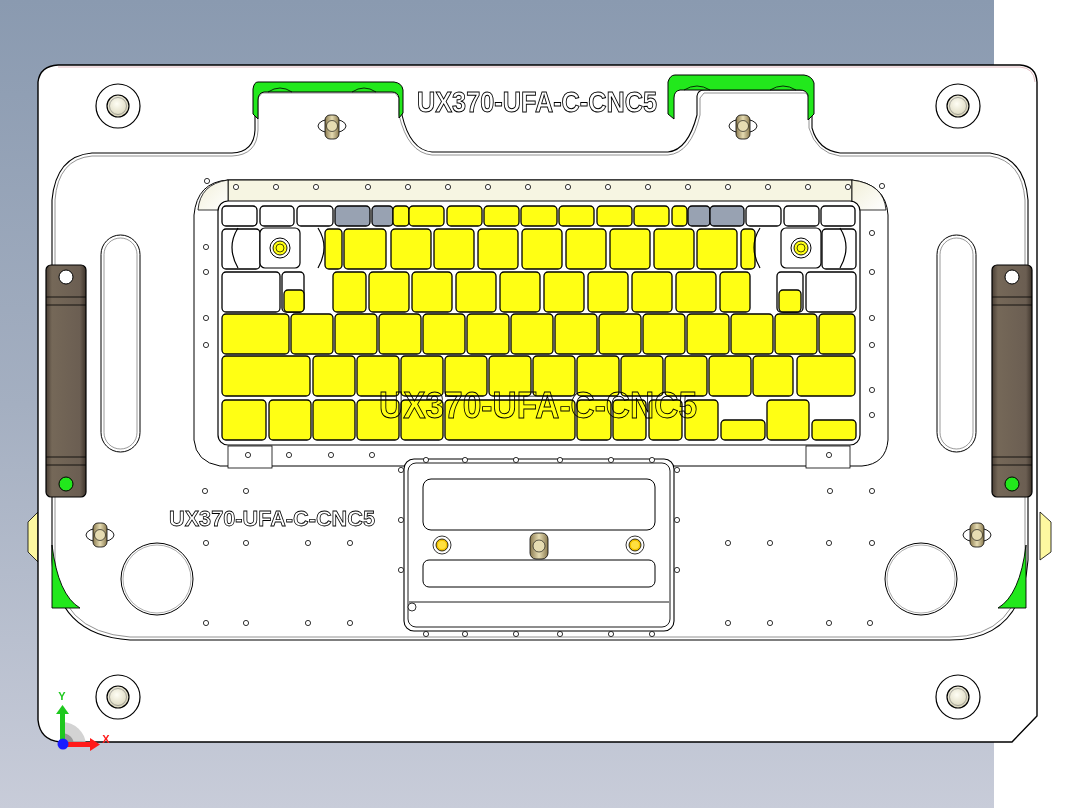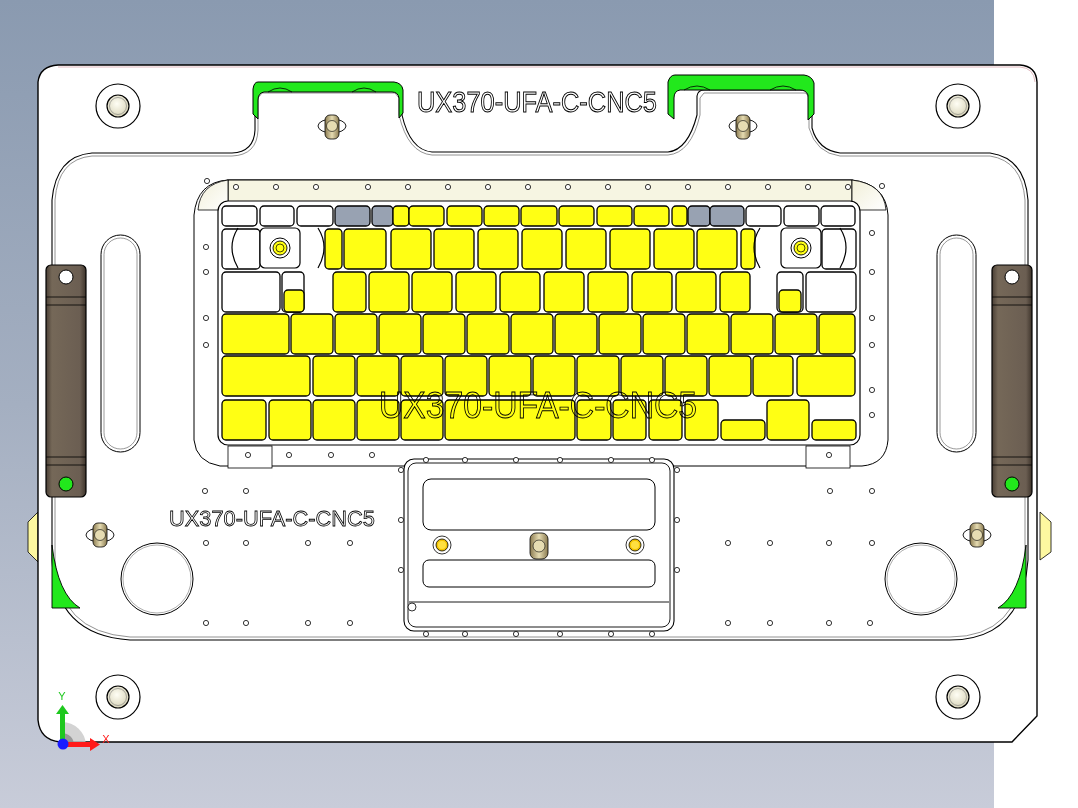--- a/index.html
+++ b/index.html
@@ -1,17 +1,17 @@
 <!DOCTYPE html>
 <html><head>
 <meta charset="utf-8">
 <style>
   html,body{margin:0;padding:0;}
   body{width:1078px;height:808px;overflow:hidden;font-family:"Liberation Sans",sans-serif;}
-  #viewport{position:relative;width:994px;height:808px;background:linear-gradient(180deg,#8a9ab0 0%,#a4afc1 50%,#c8ccd9 100%);}
+  #viewport{position:relative;width:994px;height:808px;background:linear-gradient(180deg,#8a9ab0 0%,#a4afc1 50%,#c8ccd9 100%);font-weight:bold;}
   #scene{position:absolute;left:0;top:0;}
 </style>
 </head>
 <body>
 
 <div id="viewport">
 <svg id="scene" width="1078" height="808" viewBox="0 0 1078 808" xmlns="http://www.w3.org/2000/svg">
   <defs>
     <radialGradient id="pinGrad" cx="0.45" cy="0.4" r="0.6">
       <stop offset="0" stop-color="#fffef5"></stop>

